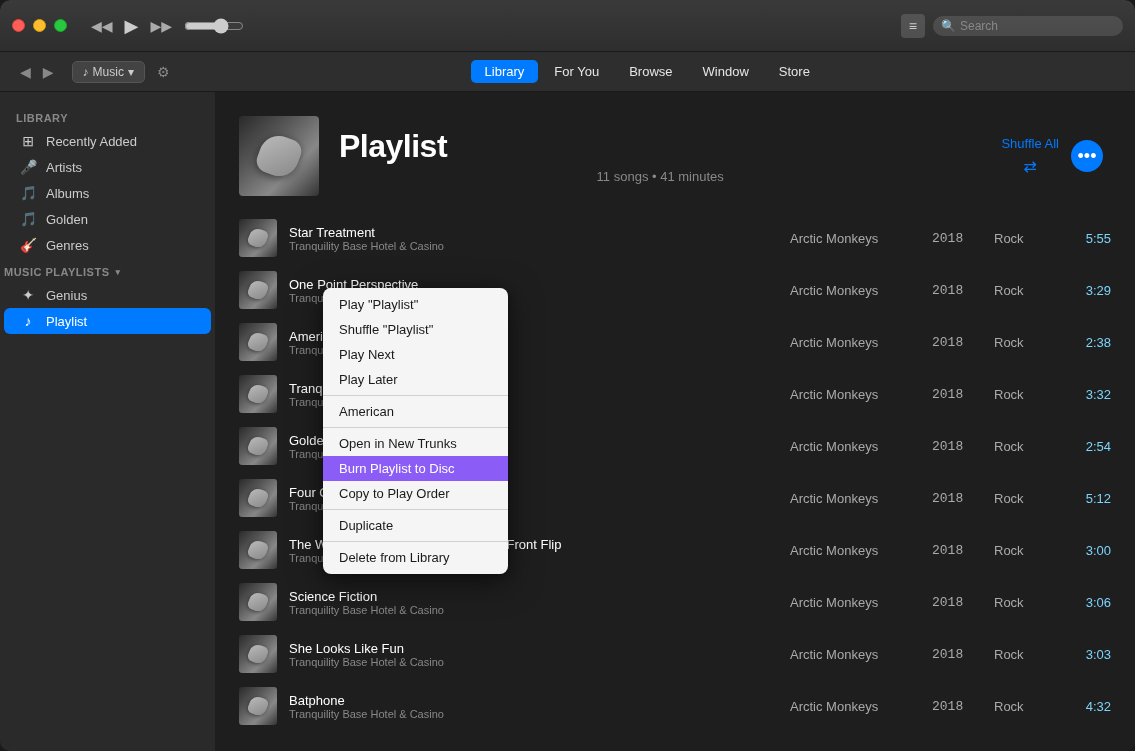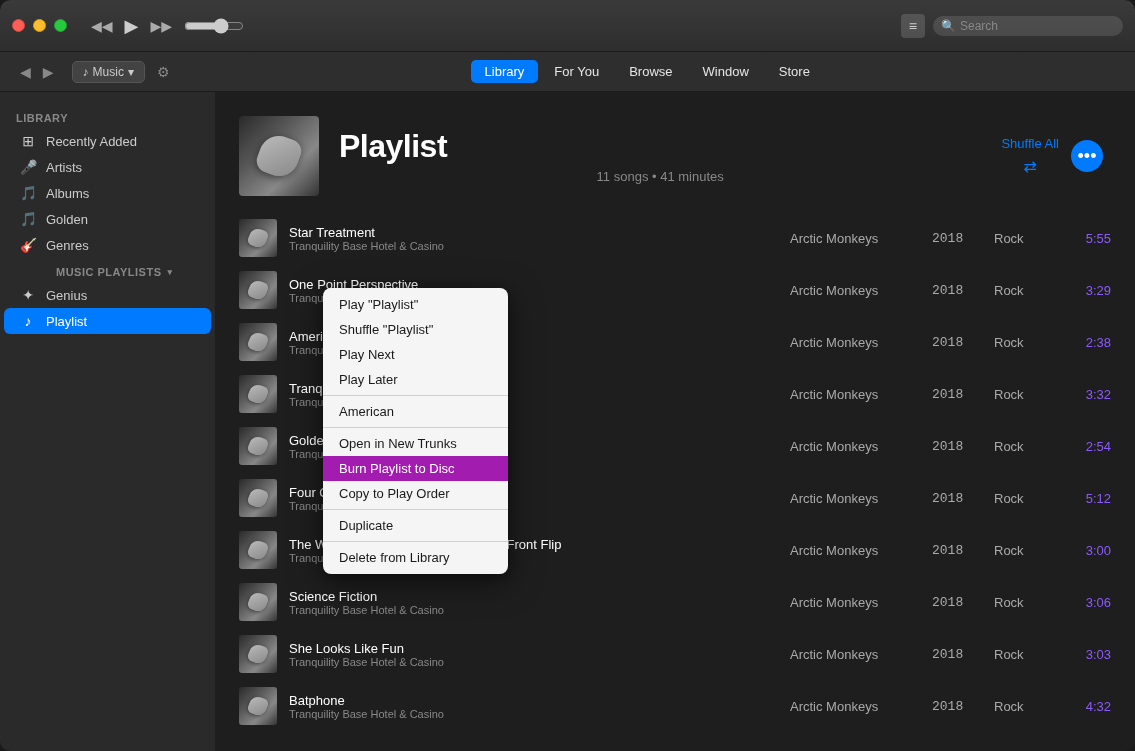--- a/index.html
+++ b/index.html
@@ -213,27 +213,26 @@
     }
     .sidebar-item.active {
       background: #007aff;
       color: #fff;
     }
     .sidebar-item-icon { font-size: 14px; width: 16px; text-align: center; }
     .sidebar-section-header {
       display: flex;
       align-items: center;
       gap: 6px;
-      padding: 8px 28px 4px;
+      padding: 8px 4px 4px;
       color: #888;
       font-size: 11px;
       font-weight: 600;
       text-transform: uppercase;
       cursor: pointer;
-      margin-left: 28px;
     }
     .sidebar-section-header span { letter-spacing: 0.5px; }
     .chevron { font-size: 9px; }
 
     
     .content {
       flex: 1;
       background: #1e1e1e;
       overflow-y: auto;
       position: relative;
@@ -376,21 +375,21 @@
     }
     .track-genre {
       width: 60px;
       font-size: 13px;
       color: #aaa;
       flex-shrink: 0;
     }
     .track-duration {
       width: 45px;
       font-size: 13px;
-      color: #8b5cf6;
+      color: #7dd3fc;
       text-align: right;
       flex-shrink: 0;
     }
 
     
     .context-menu {
       position: absolute;
       left: 108px;
       top: 196px;
       background: #f5f5f5;
@@ -400,21 +399,21 @@
       padding: 4px 0;
       z-index: 100;
       font-size: 13px;
     }
     .ctx-item {
       padding: 5px 16px;
       color: #1a1a1a;
       cursor: pointer;
       white-space: nowrap;
     }
-    .ctx-item.highlighted { background: #a21caf; color: #fff; }
+    .ctx-item.highlighted { background: #8b5cf6; color: #fff; }
     .ctx-divider {
       height: 1px;
       background: #d0d0d0;
       margin: 3px 0;
     }
   </style>
 </head>
 <body>
 
 <div class="title-bar">

